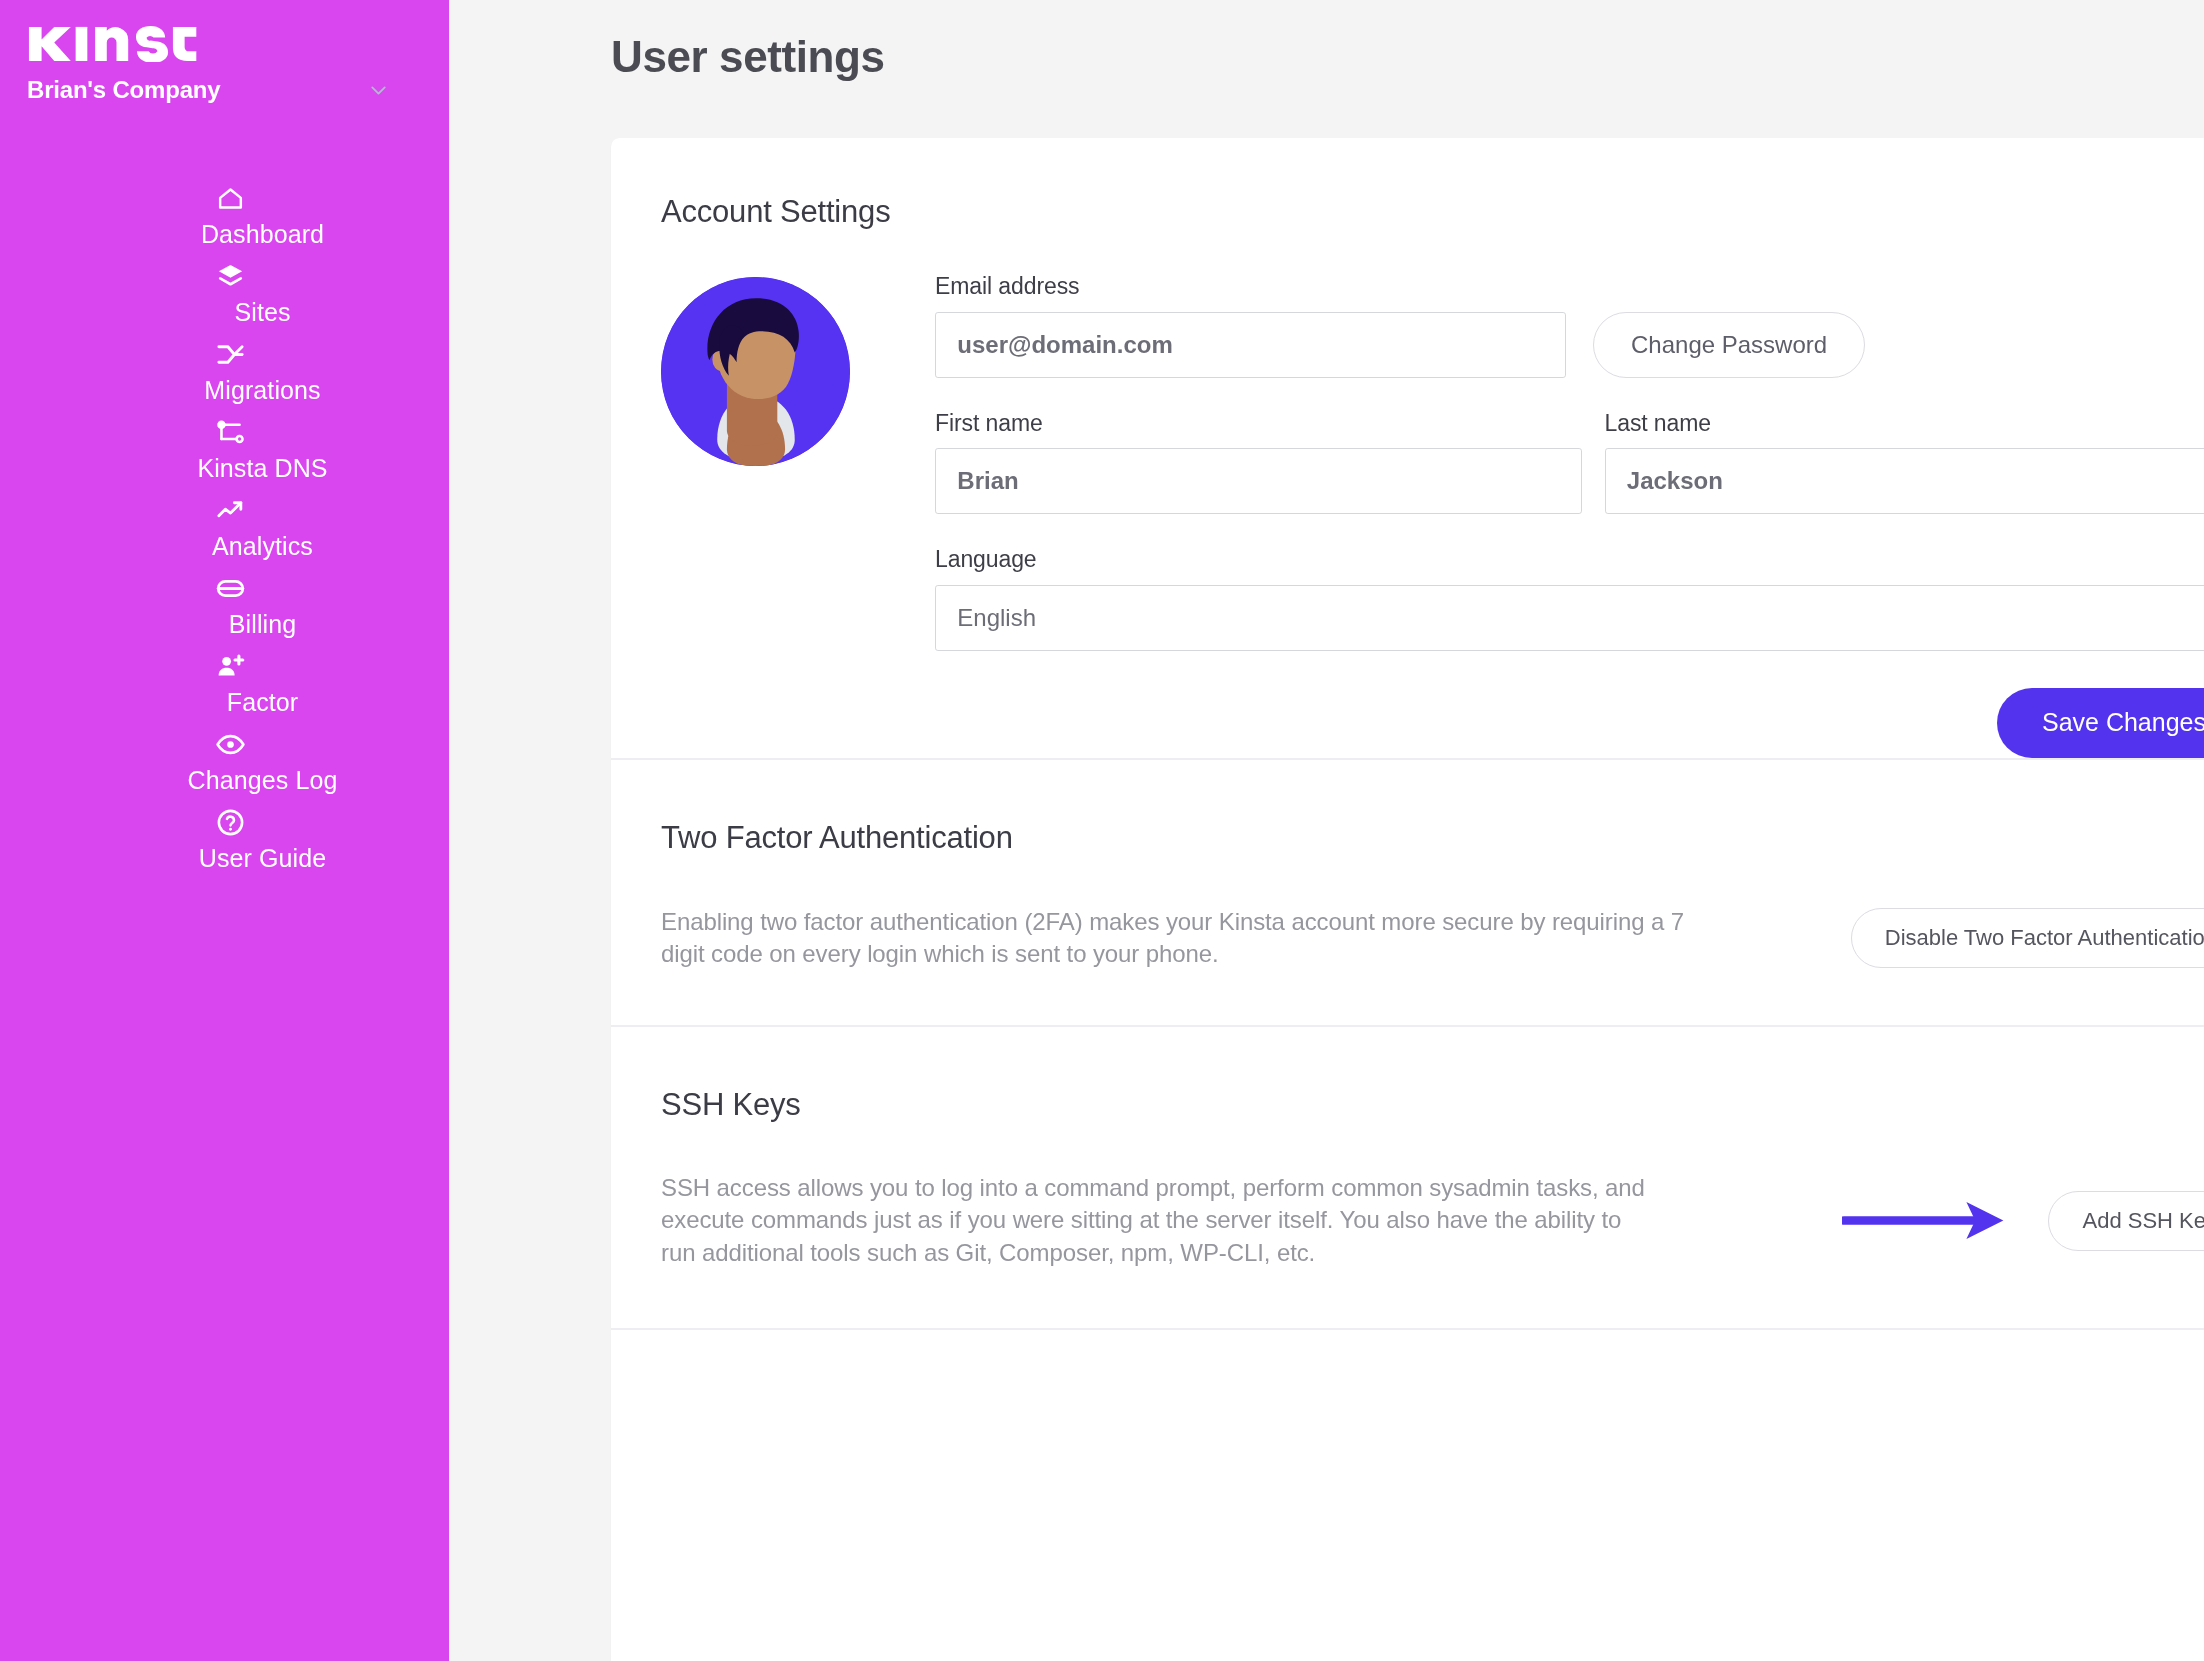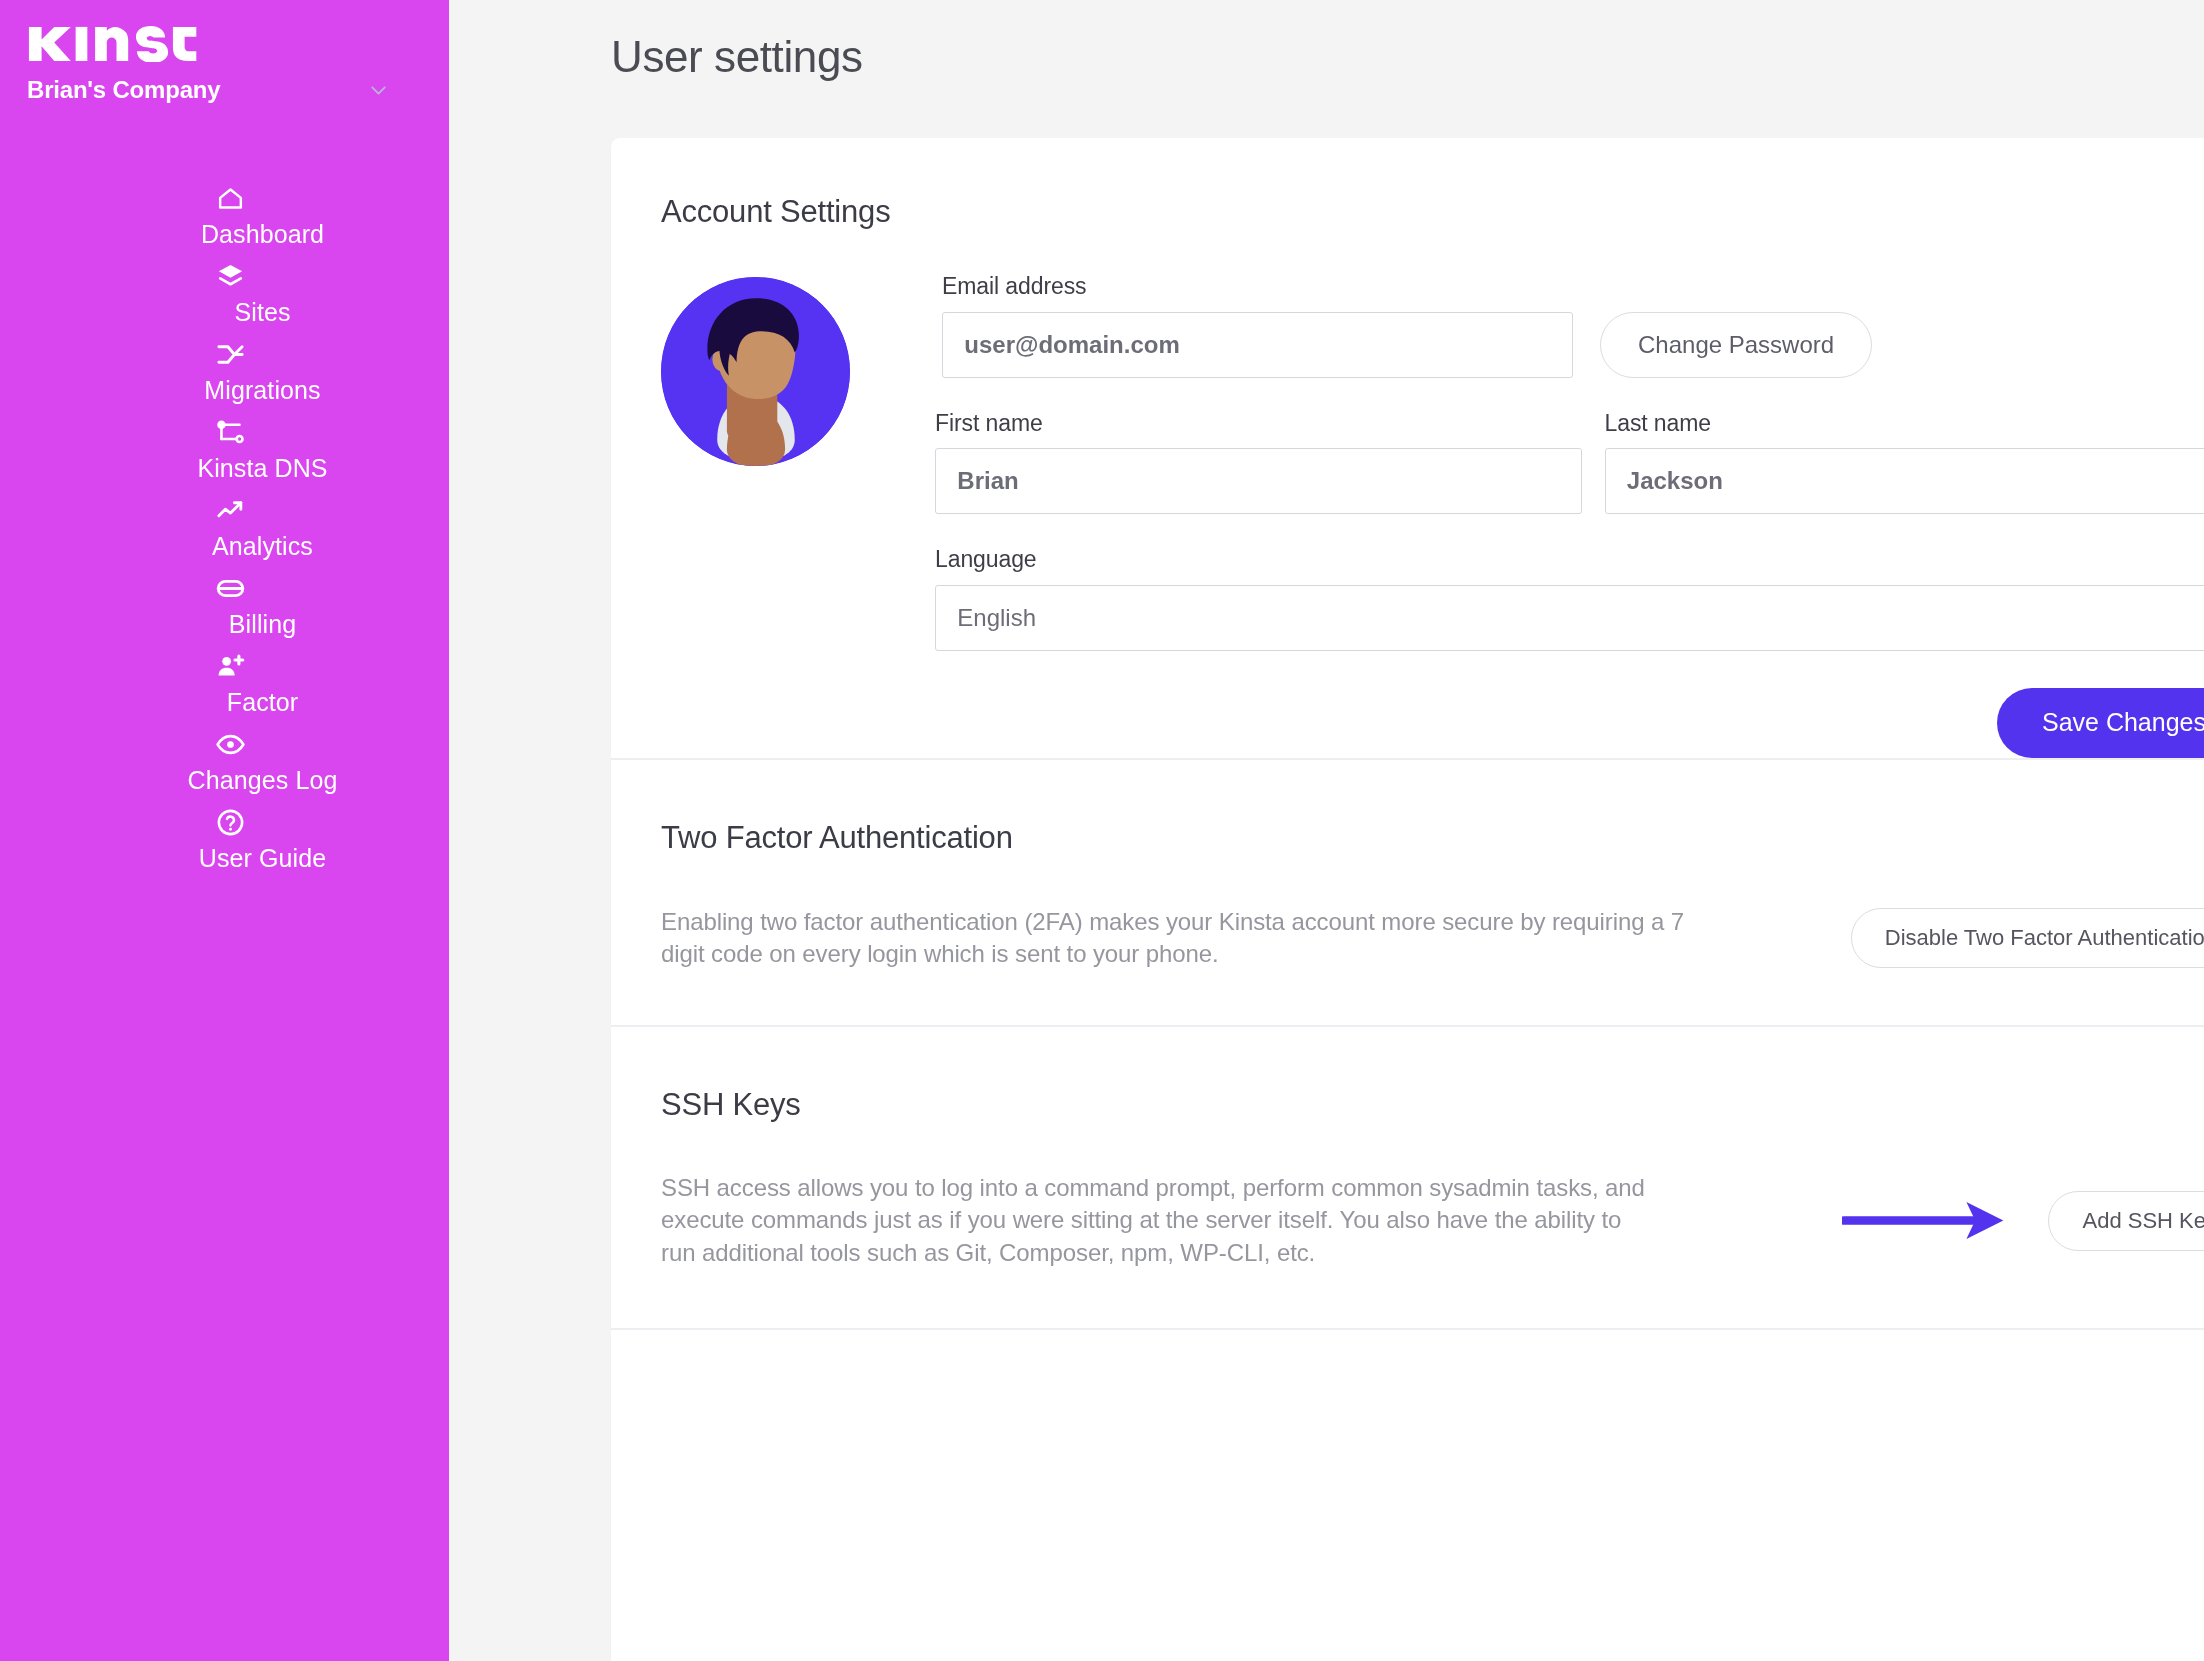--- a/index.html
+++ b/index.html
@@ -53,21 +53,21 @@
   }
 
   
   .main {
     flex: 1 1 auto; position: relative;
     height: 1661px; background: #f4f4f5;
     overflow: hidden;
   }
   .page-title {
     position: absolute; left: 162px; top: 32px;
-    font-size: 44px; font-weight: normal; color: #4b4b53;
+    font-size: 44px; font-weight: bold; color: #4b4b53;
     letter-spacing: -0.4px;
   }
   .card {
     position: absolute; left: 162px; top: 138px;
     width: 1690px; height: 1572px;
     background: #ffffff; border-radius: 8.7px;
     box-shadow: 0 1px 1.9px rgba(0,0,0,0.035);
   }
 
   .section { position: relative; }
@@ -91,21 +91,21 @@
   .field-label {
     font-size: 23px; color: #3e3e48; margin-bottom: 11.6px;
     display: block; letter-spacing: -0.1px;
   }
   .input {
     height: 66px; border: 1px solid #d6d6dd; border-radius: 2.9px;
     background: #ffffff; display: flex; align-items: center;
     padding: 0 21.3px; font-size: 24px; color: #6d6d78; font-weight: bold;
   }
   .row-email { display: flex; align-items: flex-end; gap: 27px; }
-  .row-email .col-input { flex: 1 1 auto; max-width: 631px; margin-left: 7px; }
+  .row-email .col-input { flex: 1 1 auto; max-width: 631px; }
   .btn-pill {
     height: 66px; border: 1px solid #dcdce2; border-radius: 35px;
     background: #ffffff; display: inline-flex; align-items: center;
     justify-content: center; padding: 8px 37px;
     font-size: 24px; color: #5e5e6a; cursor: pointer;
     white-space: nowrap;
   }
   .row-names { display: flex; gap: 23px; margin-top: 32px; }
   .row-names .col { flex: 1 1 0; }
   .row-lang { margin-top: 32px; }

